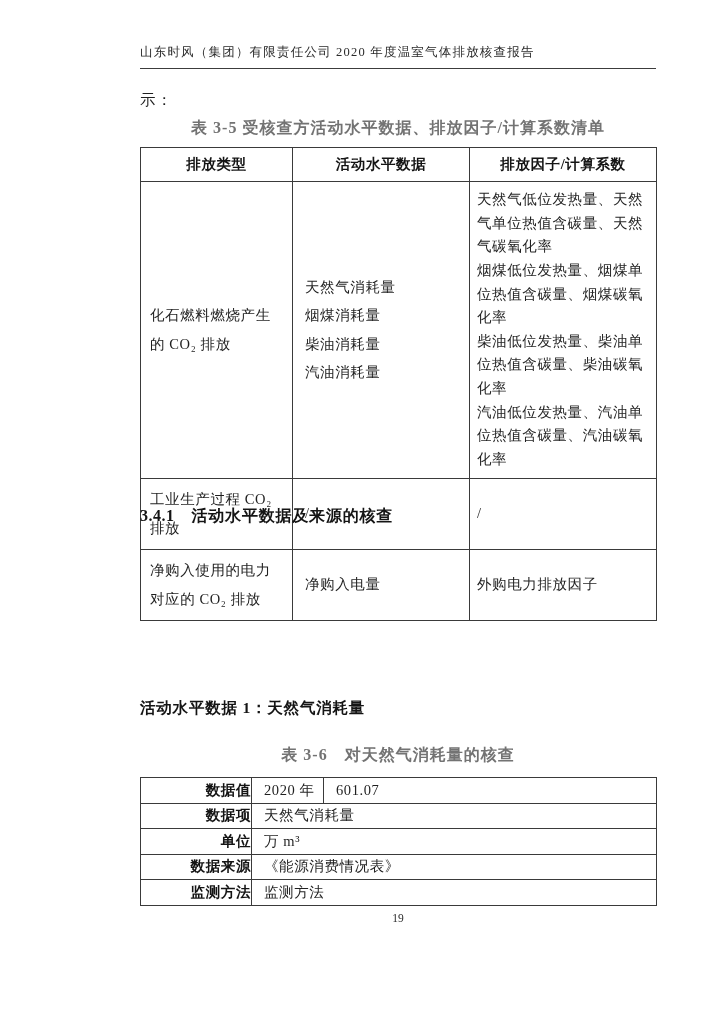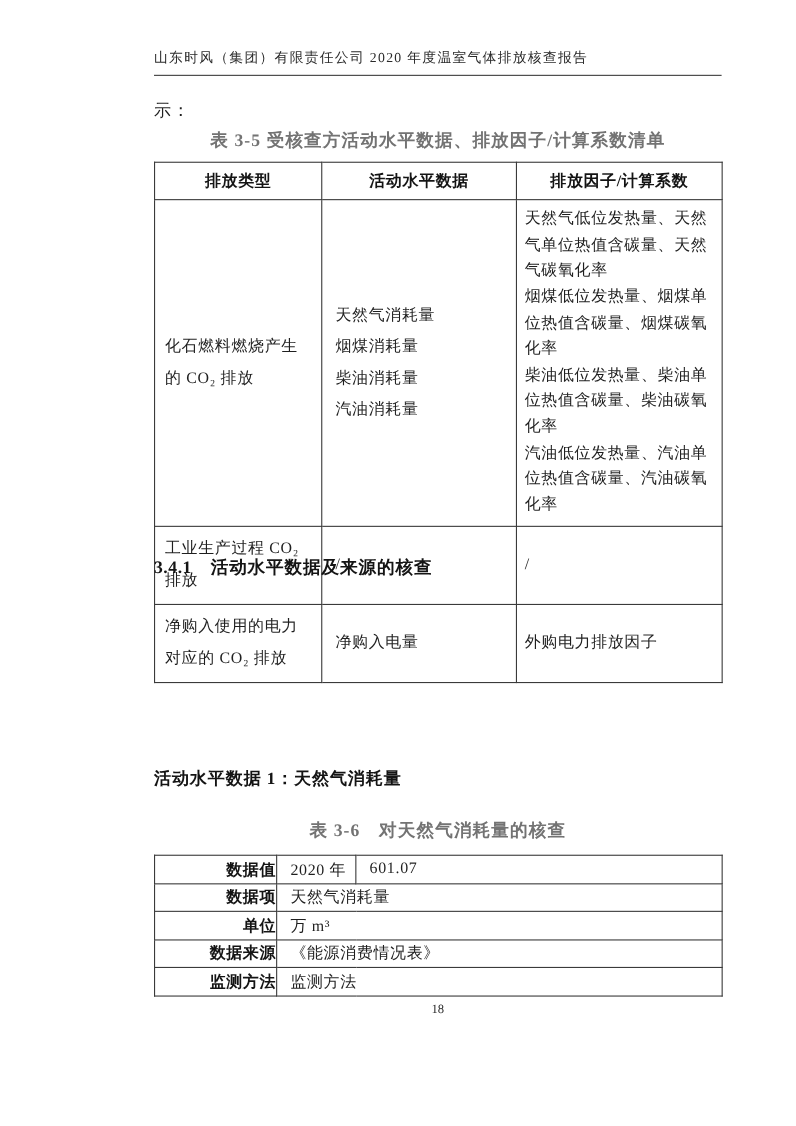--- a/index.html
+++ b/index.html
@@ -169,15 +169,15 @@
         <th>数据来源</th>
         <td colspan="2">《能源消费情况表》</td>
       </tr>
       <tr>
         <th>监测方法</th>
         <td colspan="2">监测方法</td>
       </tr>
     </tbody>
   </table>
 
-  <div class="page-number">18</div>
+  <div class="page-number">19</div>
 
 </div>
 
 </body></html>

